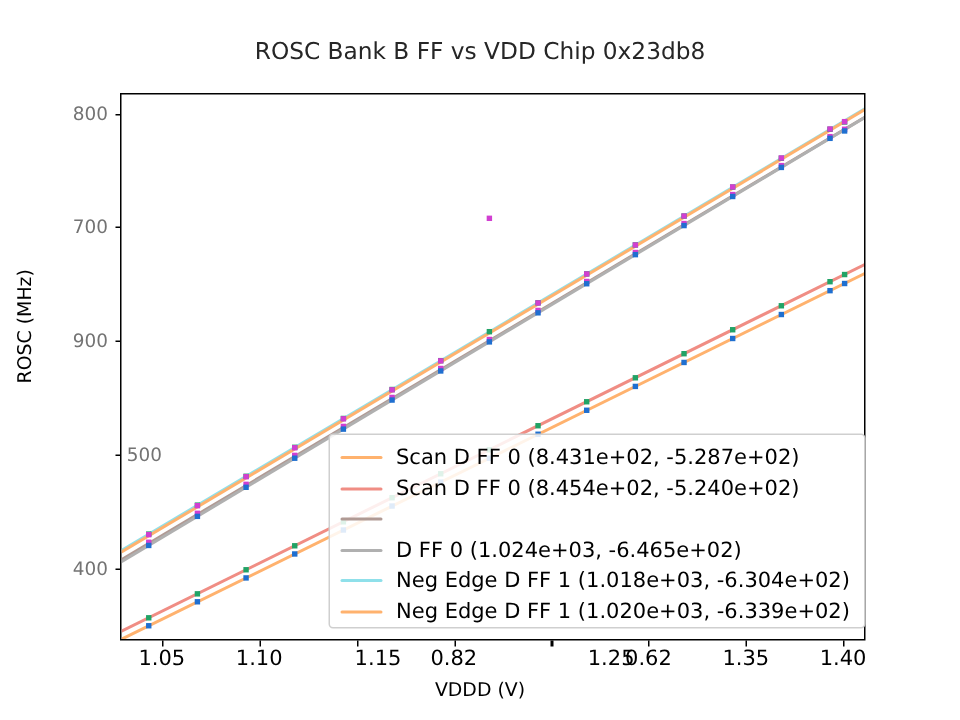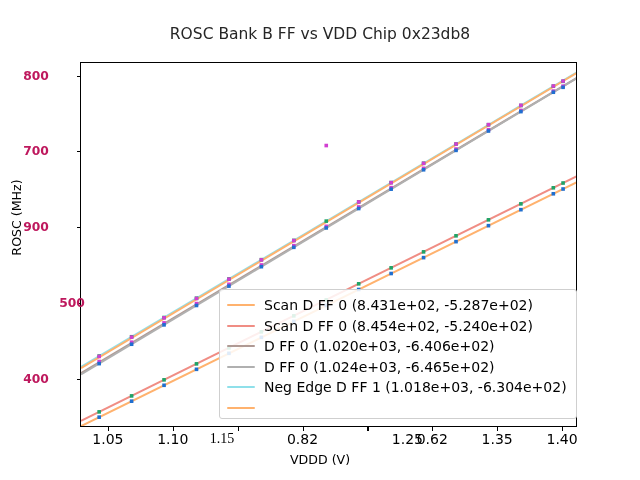--- a/index.html
+++ b/index.html
@@ -1,21 +1,21 @@
 <!DOCTYPE html>
 <html><head>
 <meta charset="utf-8">
 <style>
   html,body{margin:0;padding:0;}
   body{width:640px;height:480px;background:#ffffff;font-family:"DejaVu Sans",sans-serif;overflow:hidden;}
   #fig{position:relative;width:572px;height:480px;background:#ffffff;}
   #title{position:absolute;left:0;top:25px;width:640px;text-align:center;font-size:15.5px;color:#262626;}
   #plot-area{position:absolute;left:80px;top:62px;width:497px;height:365px;border:1.1px solid #000;box-sizing:border-box;background:#fff;overflow:hidden;}
   #svg-canvas{position:absolute;left:0;top:0;width:497px;height:365px;}
-  .ytick-wrap{position:absolute;left:0;width:72px;text-align:center;font-size:12.3px;color:#be185d;transform:translateY(-50%);font-weight:bold;}
+  .ytick-wrap{position:absolute;left:0;width:72px;text-align:right;font-size:12.3px;color:#737373;transform:translateY(-50%);}
   .xtick-wrap{position:absolute;top:431px;font-size:14px;color:#000;transform:translateX(-50%);}
   .tickmark-y{position:absolute;width:3.5px;height:1.1px;background:#000;left:76.5px;}
   .tickmark-x{position:absolute;height:3.5px;width:1.1px;background:#000;top:427px;}
   #xlabel{position:absolute;left:0;top:452px;width:640px;text-align:center;font-size:12.6px;color:#000;}
   #ylabel{position:absolute;left:-44px;top:210px;width:120px;text-align:center;font-size:12.6px;color:#000;transform:rotate(-90deg);transform-origin:center center;}
   #legend{position:absolute;left:219px;top:289px;width:358px;height:130px;box-sizing:border-box;background:rgba(255,255,255,0.86);border:0.9px solid #cfcfcf;border-radius:3px;padding:5px 8px 5px 7px;}
   .legend-row{display:flex;align-items:center;height:20.5px;}
   .legend-swatch{flex:0 0 auto;width:28px;height:2.1px;margin-right:9px;border-radius:1px;}
   .legend-text{font-size:14px;color:#000;white-space:nowrap;line-height:1;}
 </style>
@@ -155,51 +155,51 @@
       <div class="legend-row">
         <span class="legend-swatch" style="background: rgb(255, 178, 110);"></span>
         <span class="legend-text">Scan D FF 0 (8.431e+02, -5.287e+02)</span>
       </div>
       <div class="legend-row">
         <span class="legend-swatch" style="background: rgb(240, 141, 132);"></span>
         <span class="legend-text">Scan D FF 0 (8.454e+02, -5.240e+02)</span>
       </div>
       <div class="legend-row">
         <span class="legend-swatch" style="background: rgb(176, 154, 148);"></span>
-        <span class="legend-text">D FF 0 (1.020e+03, -6.406e+02)</span>
       </div>
       <div class="legend-row">
         <span class="legend-swatch" style="background: rgb(176, 176, 176);"></span>
         <span class="legend-text">D FF 0 (1.024e+03, -6.465e+02)</span>
       </div>
       <div class="legend-row">
         <span class="legend-swatch" style="background: rgb(143, 224, 234);"></span>
         <span class="legend-text">Neg Edge D FF 1 (1.018e+03, -6.304e+02)</span>
       </div>
       <div class="legend-row">
         <span class="legend-swatch" style="background: rgb(255, 178, 110);"></span>
+        <span class="legend-text">Neg Edge D FF 1 (1.020e+03, -6.339e+02)</span>
       </div>
     </div>
 
 <div class="tickmark-y" style="top: 378.535px;"></div>
     <div class="ytick-wrap" style="top: 378.535px; padding-right: 8px;">400</div>
     <div class="tickmark-y" style="top: 302.809px;"></div>
     <div class="ytick-wrap" style="top: 302.809px; padding-right: 8px; padding-left: 36px;">500</div>
     <div class="tickmark-y" style="top: 227.083px;"></div>
     <div class="ytick-wrap" style="top: 227.083px; padding-right: 8px;">900</div>
     <div class="tickmark-y" style="top: 151.357px;"></div>
     <div class="ytick-wrap" style="top: 151.357px; padding-right: 8px;">700</div>
     <div class="tickmark-y" style="top: 75.6307px;"></div>
     <div class="ytick-wrap" style="top: 75.6307px; padding-right: 8px;">800</div>
     <div class="tickmark-x" style="left: 107.899px;"></div>
     <div class="xtick-wrap" style="left: 107.899px;">1.05</div>
     <div class="tickmark-x" style="left: 172.782px;"></div>
     <div class="xtick-wrap" style="left: 172.782px;">1.10</div>
     <div class="tickmark-x" style="left: 237.664px;"></div>
-    <div class="xtick-wrap" style="left: 222px; font-family: Liberation Serif, serif;">1.15</div>
+    <div class="xtick-wrap" style="left: 252px;">1.15</div>
     <div class="tickmark-x" style="left: 302.547px;"></div>
     <div class="xtick-wrap" style="left: 302.547px;">0.82</div>
     <div class="tickmark-x" style="left: 367.43px;"></div>
     <div class="xtick-wrap" style="left: 367.43px; margin-left: 40px;">1.25</div>
     <div class="tickmark-x" style="left: 432.312px;"></div>
     <div class="xtick-wrap" style="left: 432.312px;">0.62</div>
     <div class="tickmark-x" style="left: 497.195px;"></div>
     <div class="xtick-wrap" style="left: 497.195px;">1.35</div>
     <div class="tickmark-x" style="left: 562.077px;"></div>
     <div class="xtick-wrap" style="left: 562.077px;">1.40</div>

